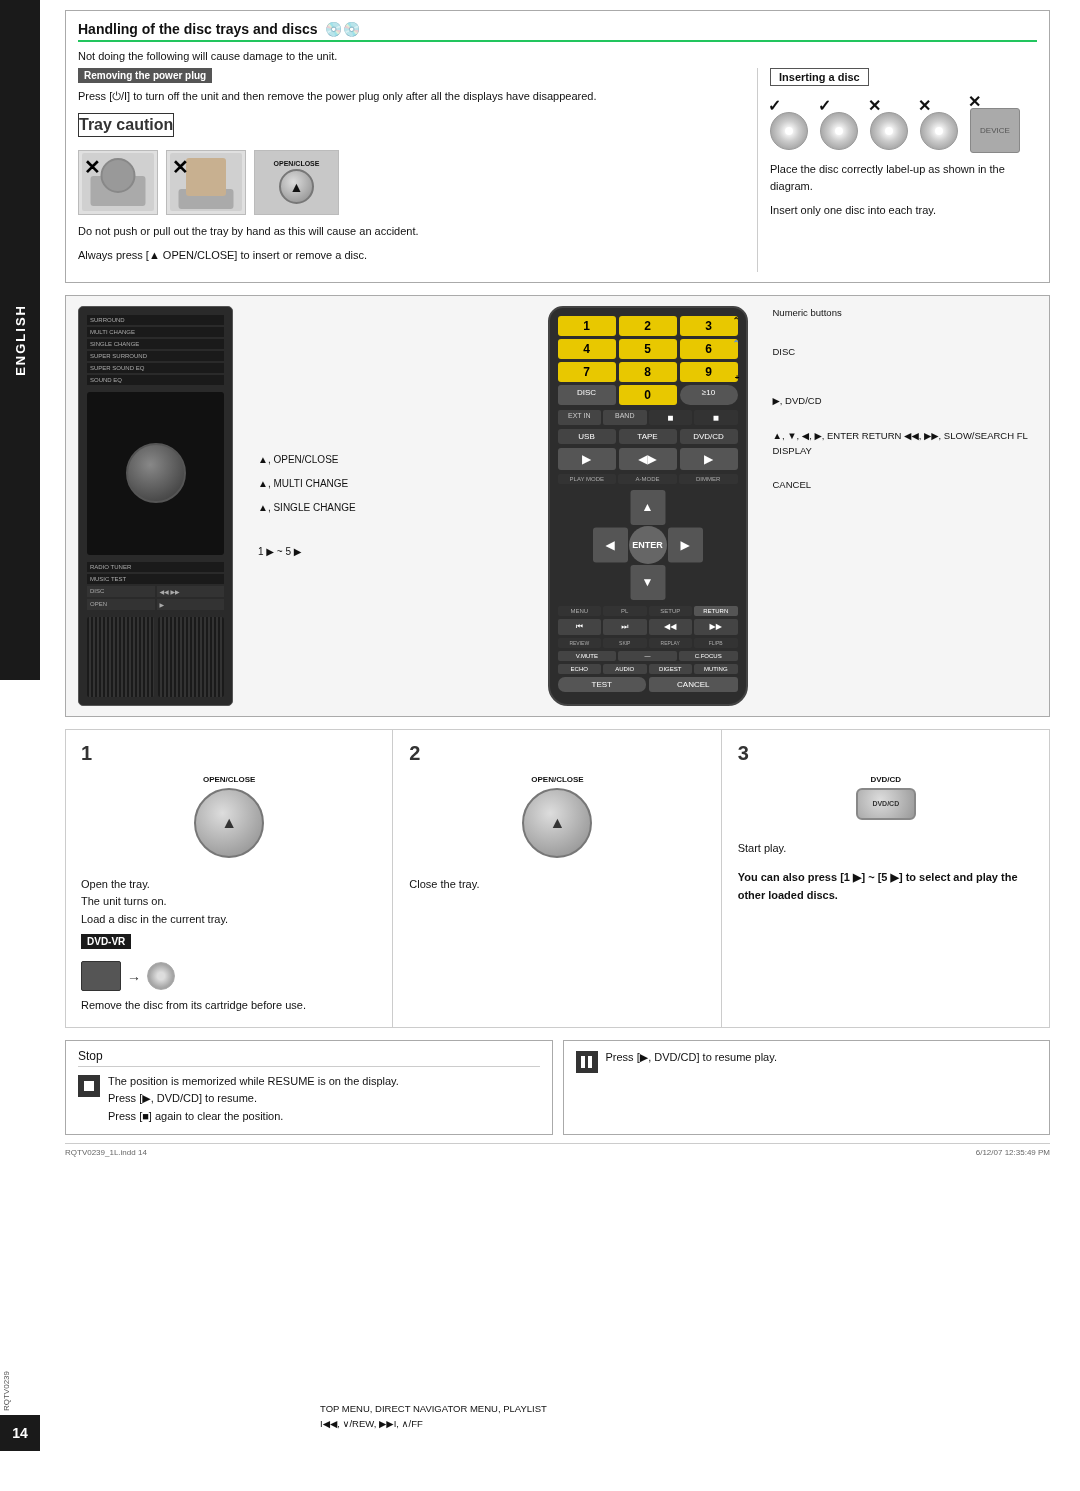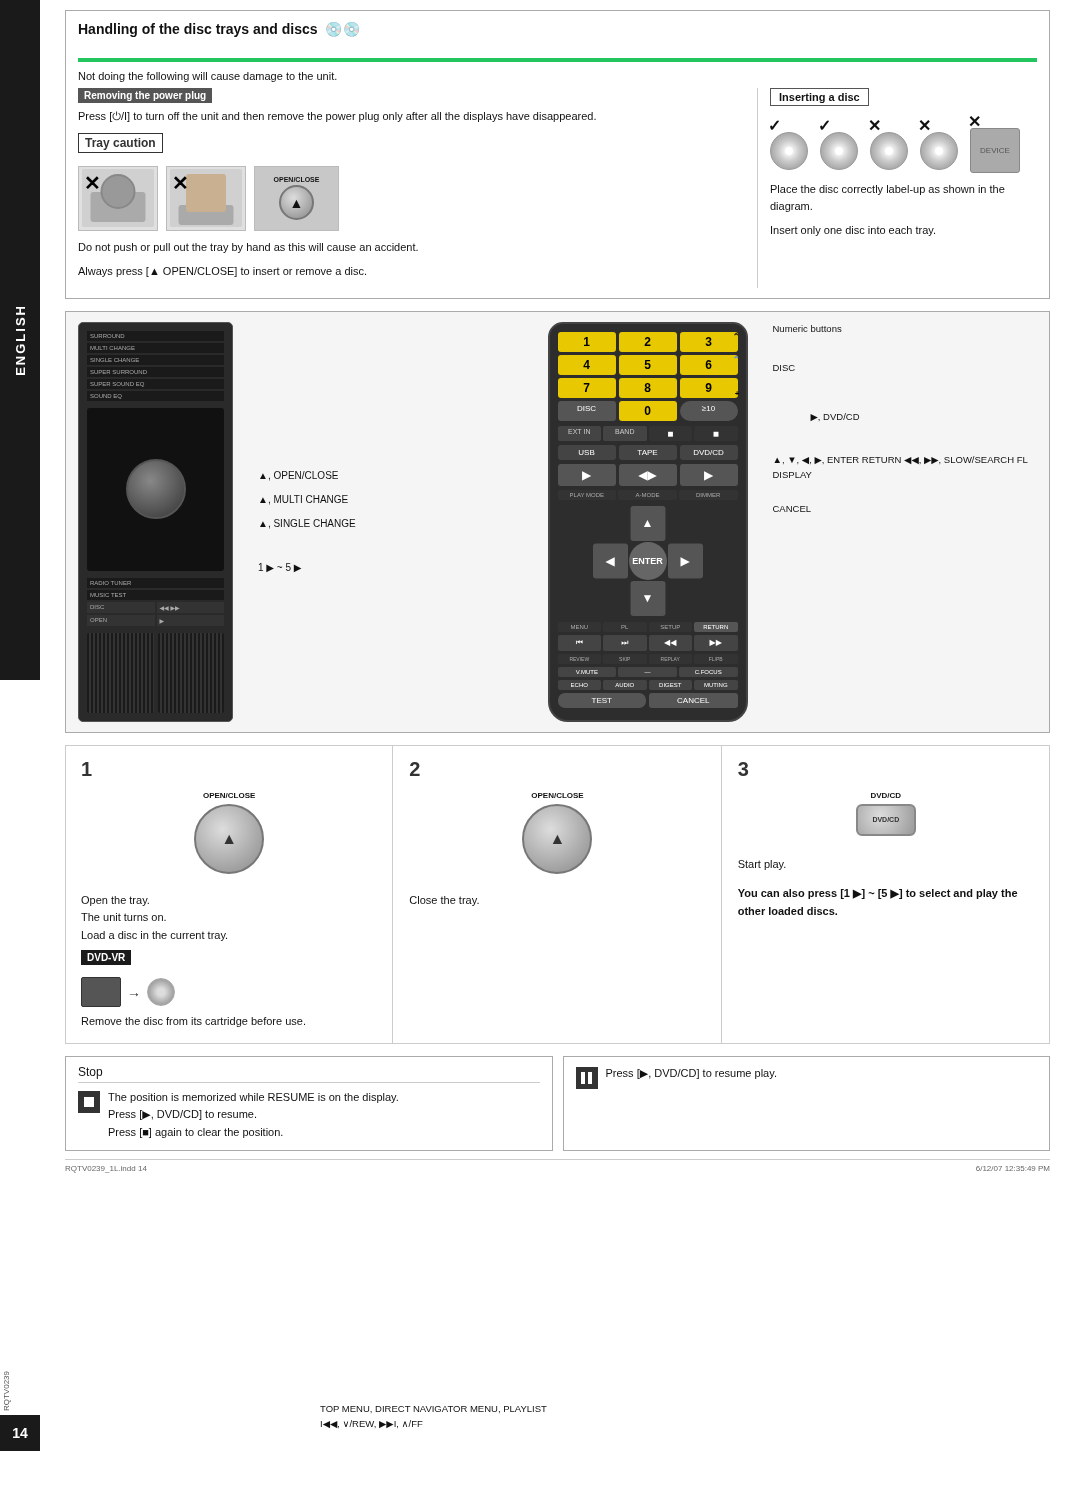--- a/index.html
+++ b/index.html
@@ -79,22 +79,22 @@
     .handling-section {
       border: 1.5px solid #aaa;
       padding: 10px 12px;
       margin-bottom: 12px;
       background: #fff;
     }
 
     .section-title {
       font-size: 14px;
       font-weight: bold;
-      border-bottom: 4px solid #22c55e;
-      padding-bottom: 21px;
+      border-bottom: 2px solid #22c55e;
+      padding-bottom: 3px;
       margin-bottom: 8px;
       display: flex;
       align-items: center;
       gap: 8px;
     }
 
     .not-doing-text {
       font-size: 11px;
       margin-bottom: 6px;
     }
@@ -106,22 +106,22 @@
       padding: 2px 6px;
       font-size: 10px;
       font-weight: bold;
       margin-bottom: 5px;
     }
 
     .label-box-outline {
       display: inline-block;
       border: 1.5px solid #333;
       color: #333;
-      padding: 2px 6px;
-      font-size: 12px;
+      padding: 2px 0;
+      font-size: 16px;
       font-weight: bold;
       margin-bottom: 5px;
     }
 
     .handling-inner {
       display: flex;
       gap: 29px;
     }
 
     .handling-left {
@@ -703,24 +703,24 @@
       </div>
 
       <div class="remote-annotations">
         <div class="ann-line">
           <span>Numeric
 buttons</span>
         </div>
         <div style="margin-top:20px;" class="ann-line">
           <span>DISC</span>
         </div>
-        <div style="margin-top:30px;margin-left:38px;" class="ann-line">
+        <div style="margin-top:30px;" class="ann-line">
           <span>▶, DVD/CD</span>
         </div>
-        <div style="margin-top:24px;" class="ann-line">
+        <div style="margin-top:16px;" class="ann-line">
           <span>▲, ▼, ◀, ▶,
 ENTER
 RETURN
 ◀◀, ▶▶,
 SLOW/SEARCH
 FL DISPLAY</span>
         </div>
         <div style="margin-top:15px;" class="ann-line">
           <span>CANCEL</span>
         </div>

